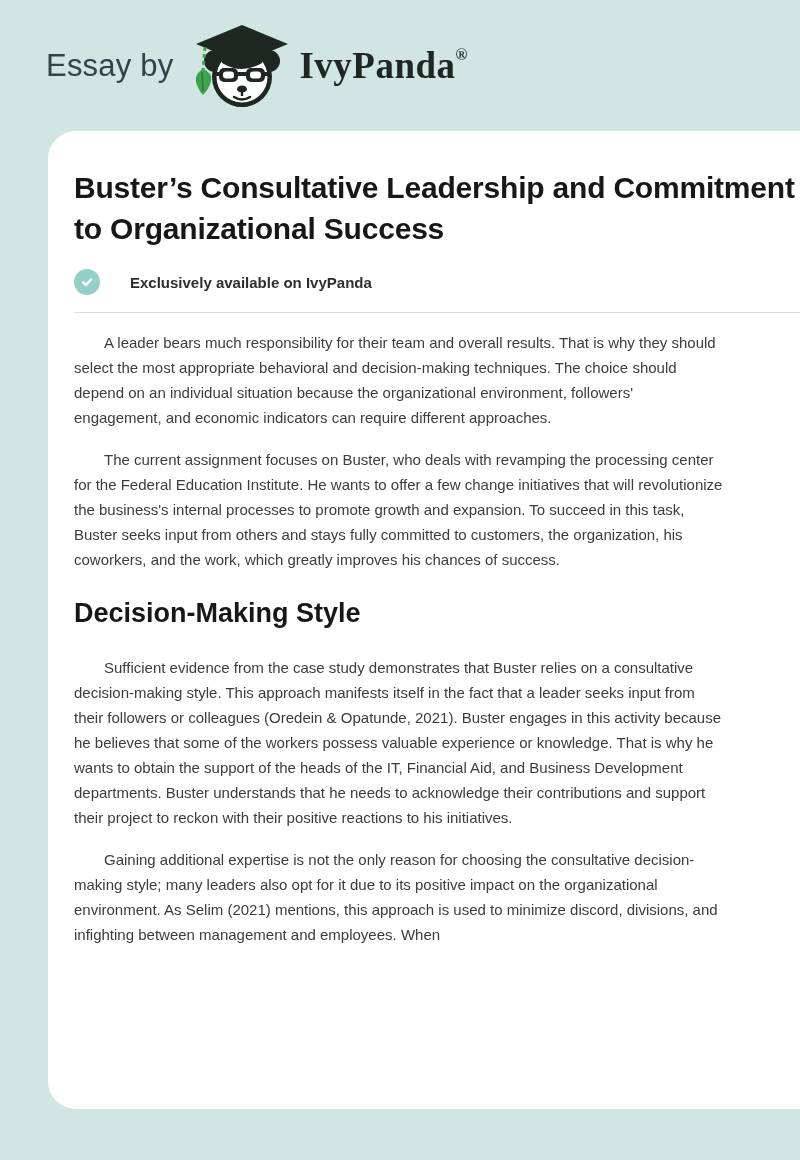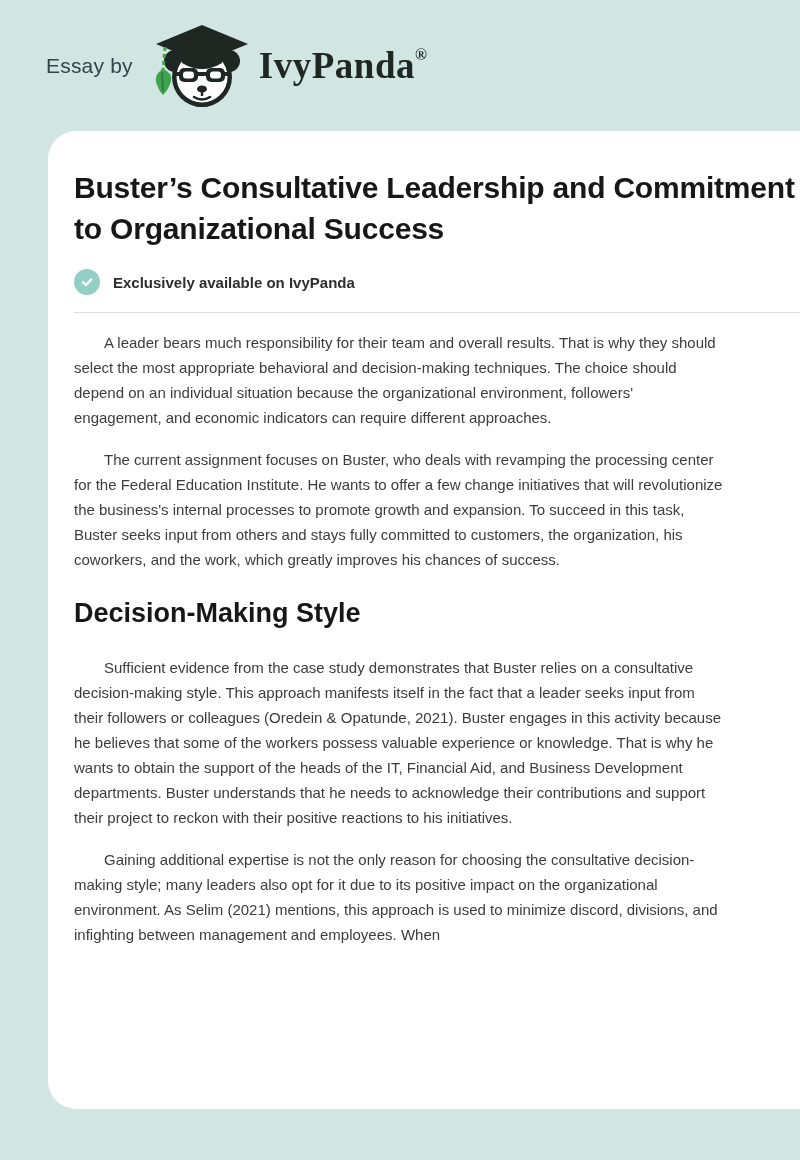--- a/index.html
+++ b/index.html
@@ -22,21 +22,21 @@
     overflow:hidden;
   }
   
   .site-header{
     height:131px;
     display:flex;
     align-items:center;
     padding-left:46px;
   }
   .essay-by{
-    font-size:21px;
+    font-size:31px;
     color:var(--slate);
     letter-spacing:.2px;
     margin-right:16px;
   }
   .logo-link{
     display:flex;
     align-items:center;
     text-decoration:none;
     cursor:pointer;
   }
@@ -80,21 +80,21 @@
   }
   .badge-circle{
     width:26px;height:26px;
     border-radius:50%;
     background:var(--accent);
     display:flex;align-items:center;justify-content:center;
     flex:0 0 26px;
   }
   .badge-circle svg{width:14px;height:14px;display:block;}
   .badge-label{
-    margin-left:13px;
+    margin-left:30px;
     font-size:15px;
     font-weight:bold;
     color:#2e2e2e;
   }
   .divider{
     border:none;
     border-top:1px solid var(--divider);
     margin:17px 0 0 0;
   }
   .section h2{

